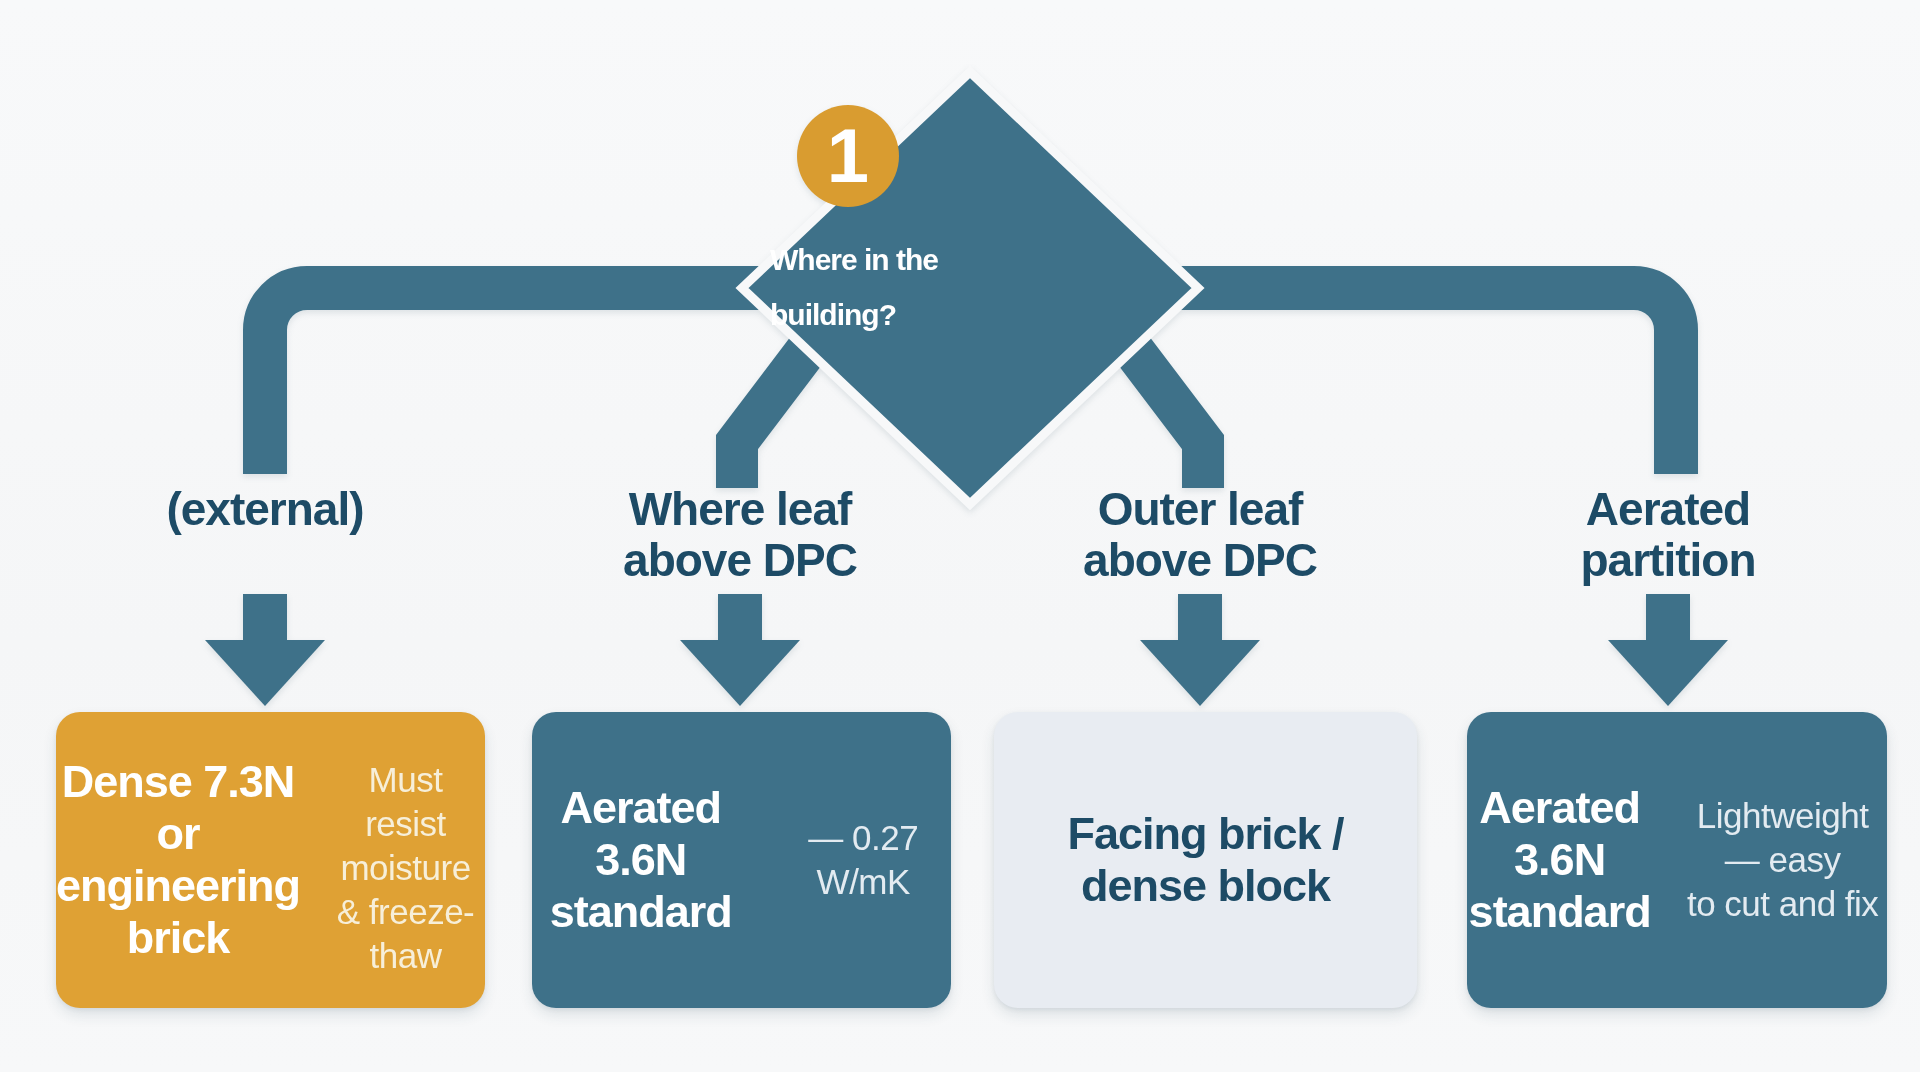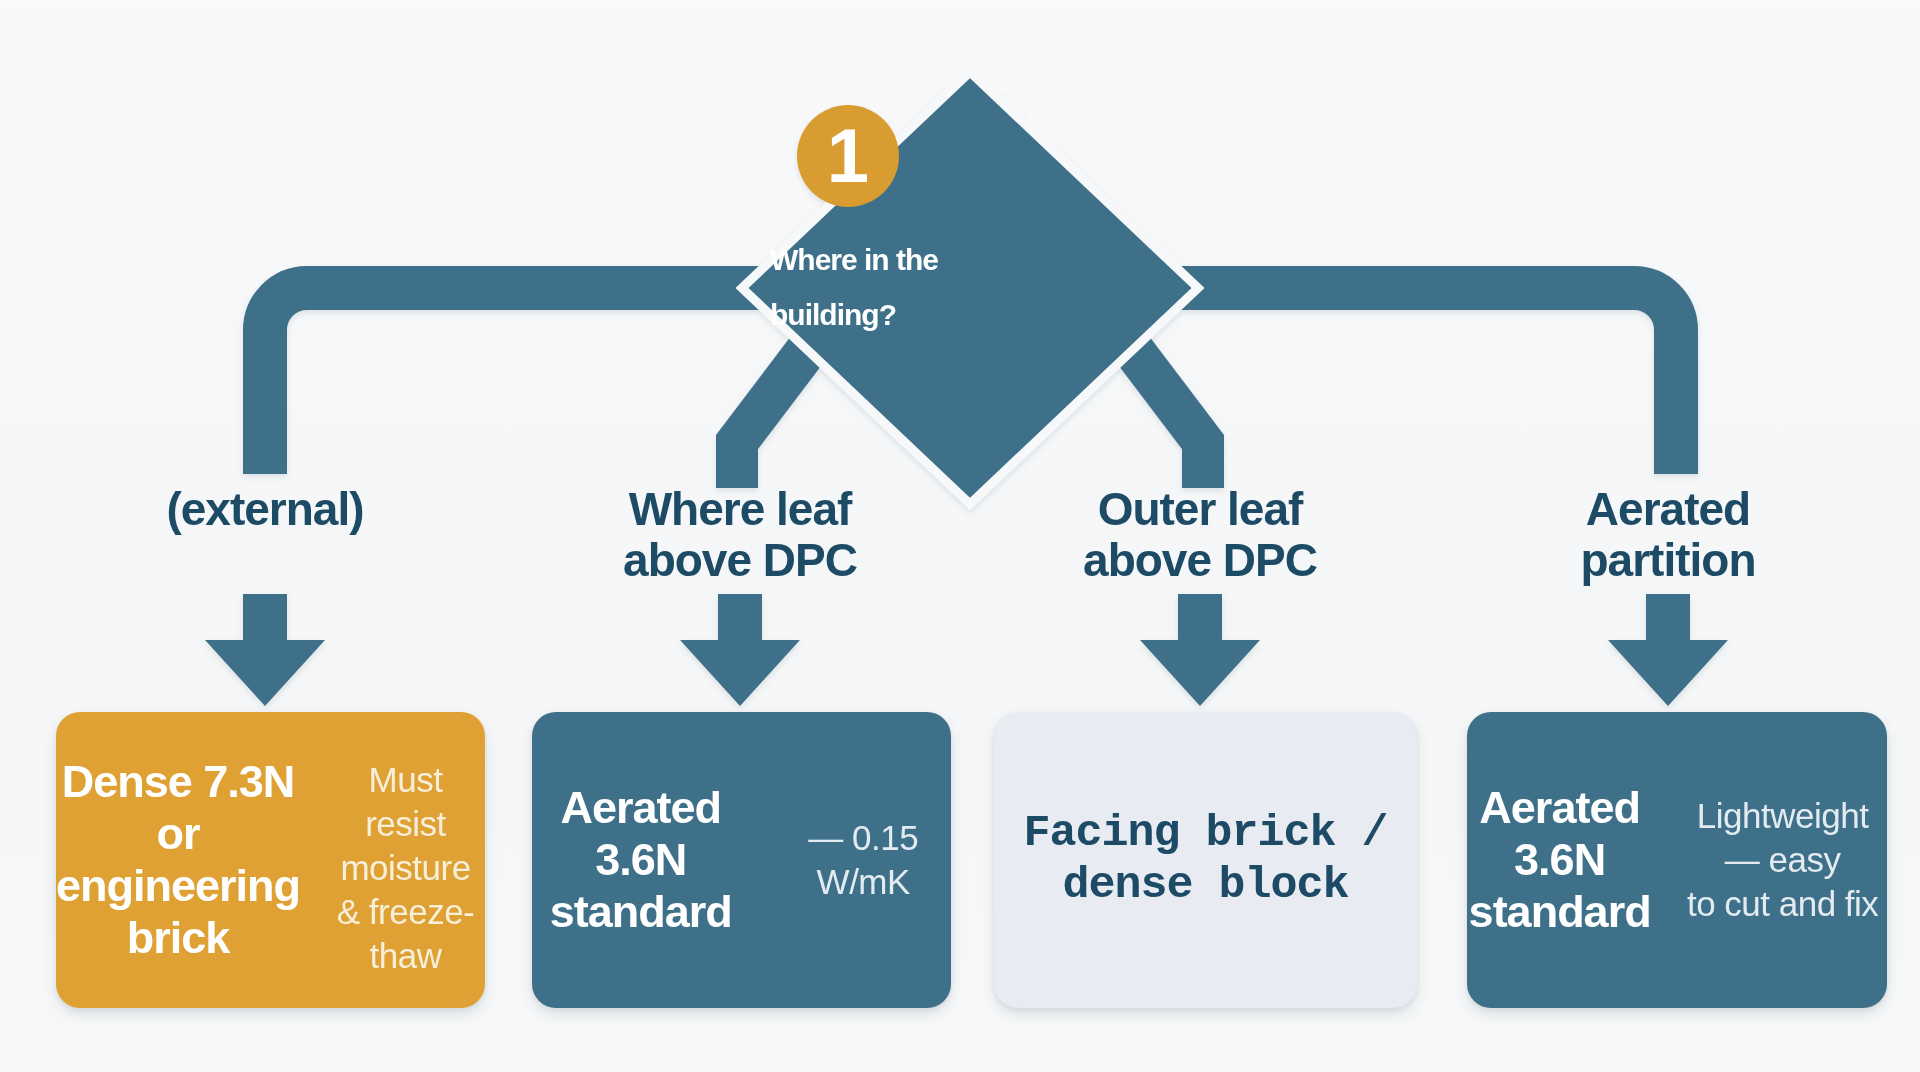--- a/index.html
+++ b/index.html
@@ -25,21 +25,21 @@
     display:flex;flex-direction:row;align-items:center;justify-content:center;
     gap:26px;text-align:center;
     box-shadow:0 7px 14px rgba(40,70,90,.12),0 2px 4px rgba(40,70,90,.08);
   }
   .box-title{font-weight:700;font-size:45px;line-height:52px;letter-spacing:-1px;color:#ffffff;}
   .box-sub{font-weight:400;font-size:35px;line-height:44px;letter-spacing:-.5px;}
   .box.orange{background:#dfa134;}
   .box.orange .box-sub{color:#f7efd9;margin-top:16px;}
   .box.teal{background:#3e7189;}
   .box.teal .box-sub{color:#e3ebf1;}
-  .box.light{background:#e8ecf2;font-family:Liberation Mono, monospace;}
+  .box.light{background:#e8ecf2;}
   .box.light .box-title{color:#1d4b66;}
 </style>
 </head>
 <body>
 
 <div class="canvas">
 
   <svg class="layer" viewBox="0 0 1920 1072">
 
     <path d="M 770 288 L 307 288 A 42 42 0 0 0 265 330 L 265 474" fill="none" stroke="#3e7189" stroke-width="44"></path>
@@ -107,21 +107,21 @@
       <div>&amp; freeze-thaw</div>
     </div>
   </div>
 
   <div class="box teal" style="left:532px;width:419px;">
     <div class="box-title">
       <div>Aerated 3.6N</div>
       <div>standard</div>
     </div>
     <div class="box-sub">
-      <div>— 0.15 W/mK</div>
+      <div>— 0.27 W/mK</div>
     </div>
   </div>
 
   <div class="box light" style="left:994px;width:423px;">
     <div class="box-title">
       <div>Facing brick /</div>
       <div>dense block</div>
     </div>
   </div>
 

